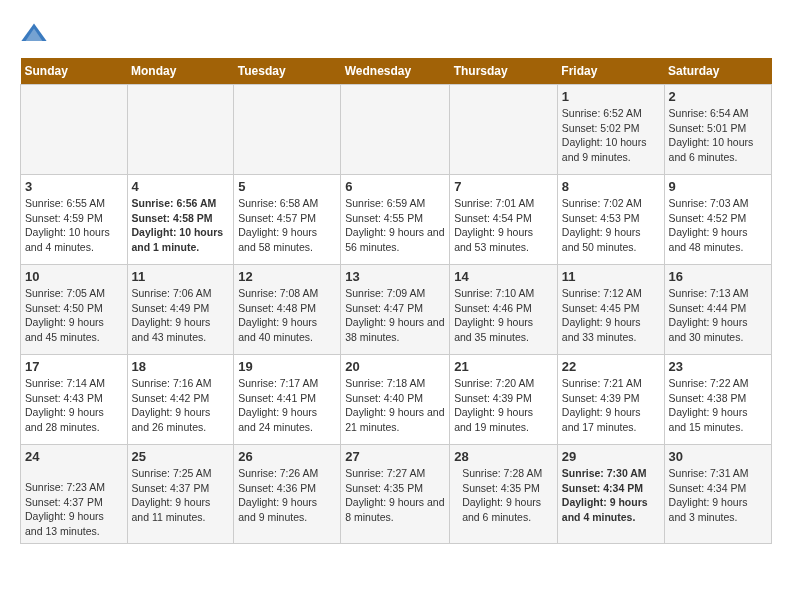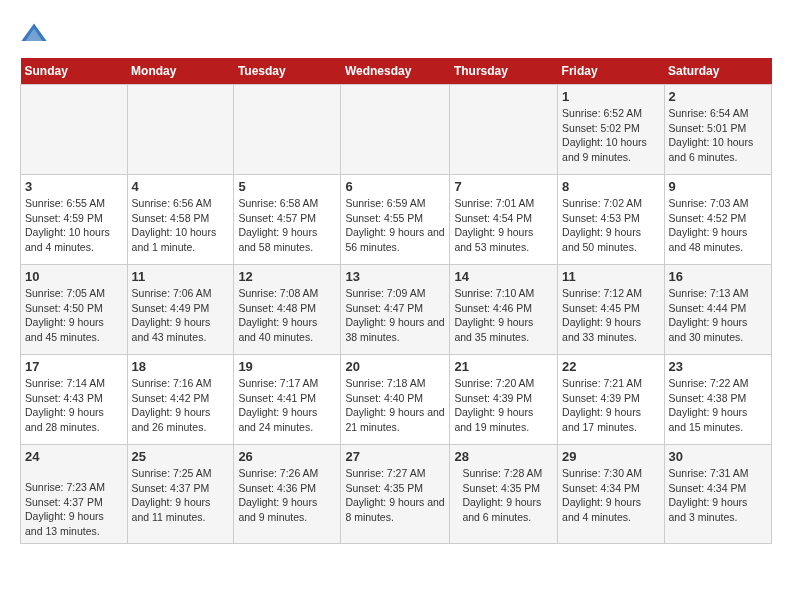--- a/index.html
+++ b/index.html
@@ -43,21 +43,21 @@
     .location {
       font-size: 15px;
       color: #555;
     }
     table {
       width: 100%;
       border-collapse: collapse;
       font-size: 11px;
     }
     thead tr th {
-      background-color: #b91c1c;
+      background-color: #a16207;
       color: #fff;
       padding: 6px 4px;
       text-align: left;
       font-size: 12px;
       font-weight: bold;
     }
     tbody tr td {
       border: 1px solid #ccc;
       vertical-align: top;
       padding: 4px;
@@ -137,21 +137,21 @@
       </tr>
       <tr>
         <td>
           <span class="day-num">3</span>
           <div class="day-info" style="white-space: pre-line;">Sunrise: 6:55 AM
 Sunset: 4:59 PM
 Daylight: 10 hours and 4 minutes.</div>
         </td>
         <td>
           <span class="day-num">4</span>
-          <div class="day-info" style="white-space: pre-line;">Sunrise: 6:56 AM
+          <div class="day-info" style="white-space: pre-line; font-weight: bold;">Sunrise: 6:56 AM
 Sunset: 4:58 PM
 Daylight: 10 hours and 1 minute.</div>
         </td>
         <td>
           <span class="day-num">5</span>
           <div class="day-info" style="white-space: pre-line;">Sunrise: 6:58 AM
 Sunset: 4:57 PM
 Daylight: 9 hours and 58 minutes.</div>
         </td>
         <td>
@@ -293,21 +293,21 @@
 Daylight: 9 hours and 8 minutes.</div>
         </td>
         <td>
           <span class="day-num">28</span>
           <div class="day-info" style="white-space: pre-line; margin-left: 8px;">Sunrise: 7:28 AM
 Sunset: 4:35 PM
 Daylight: 9 hours and 6 minutes.</div>
         </td>
         <td>
           <span class="day-num">29</span>
-          <div class="day-info" style="white-space: pre-line;">Sunrise: 7:30 AM
+          <div class="day-info" style="white-space: pre-line; font-weight: bold;">Sunrise: 7:30 AM
 Sunset: 4:34 PM
 Daylight: 9 hours and 4 minutes.</div>
         </td>
         <td>
           <span class="day-num">30</span>
           <div class="day-info" style="white-space: pre-line;">Sunrise: 7:31 AM
 Sunset: 4:34 PM
 Daylight: 9 hours and 3 minutes.</div>
         </td>
       </tr>

